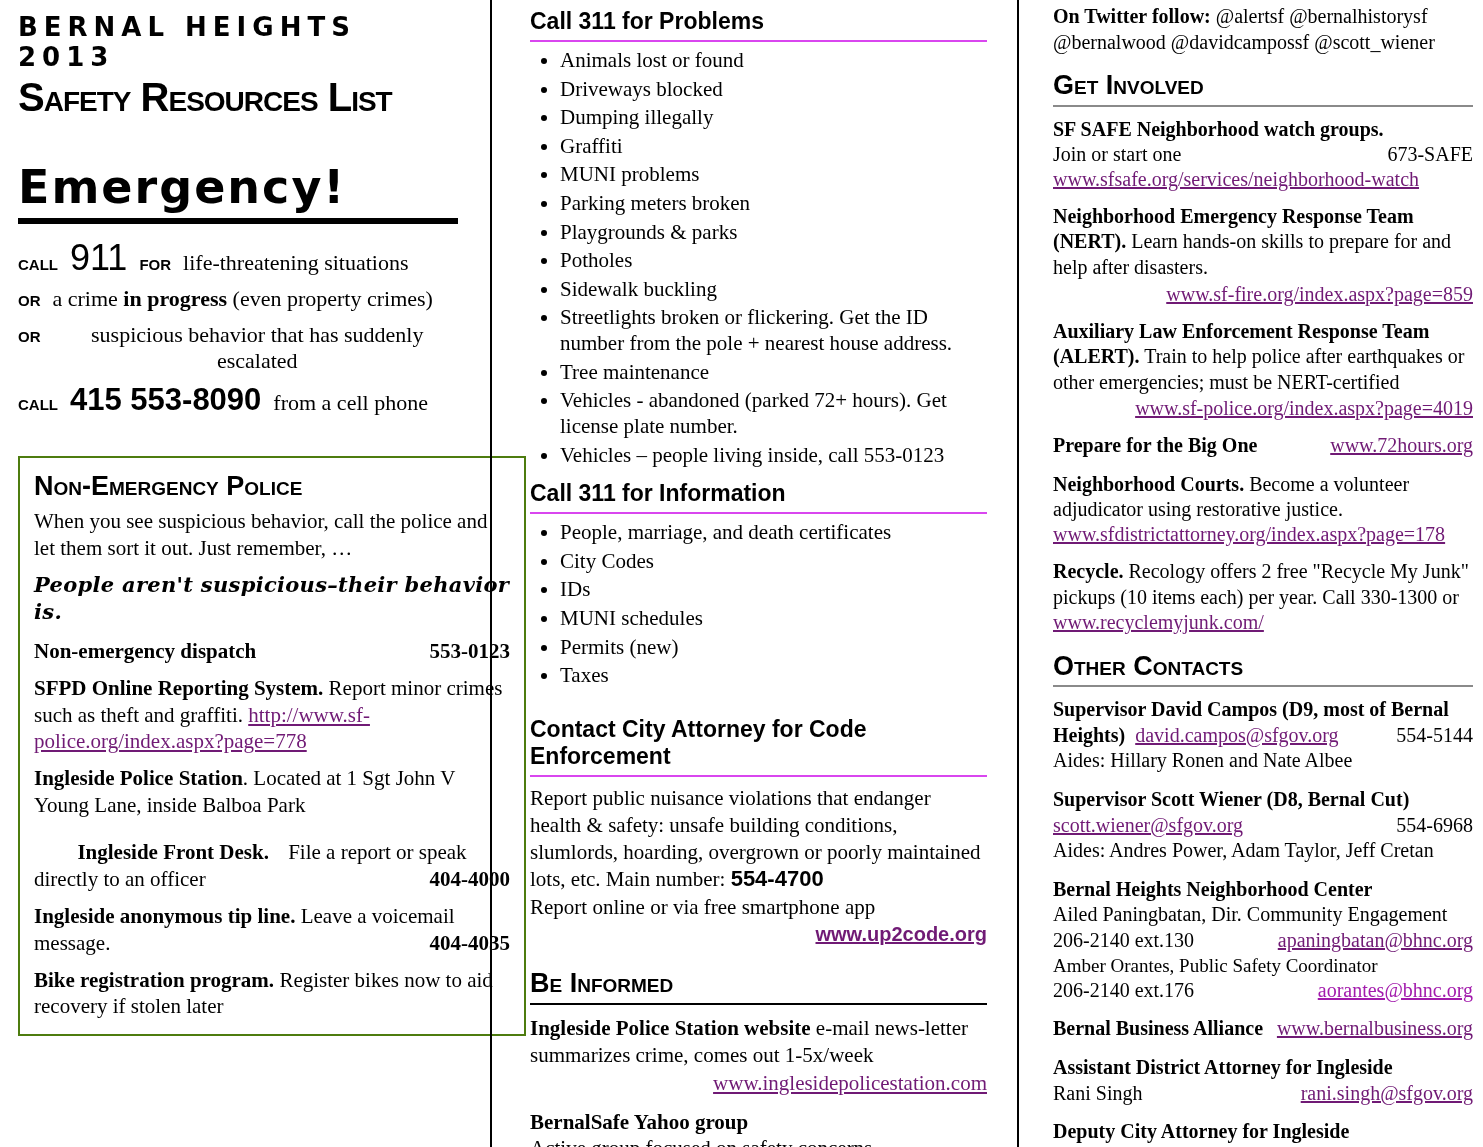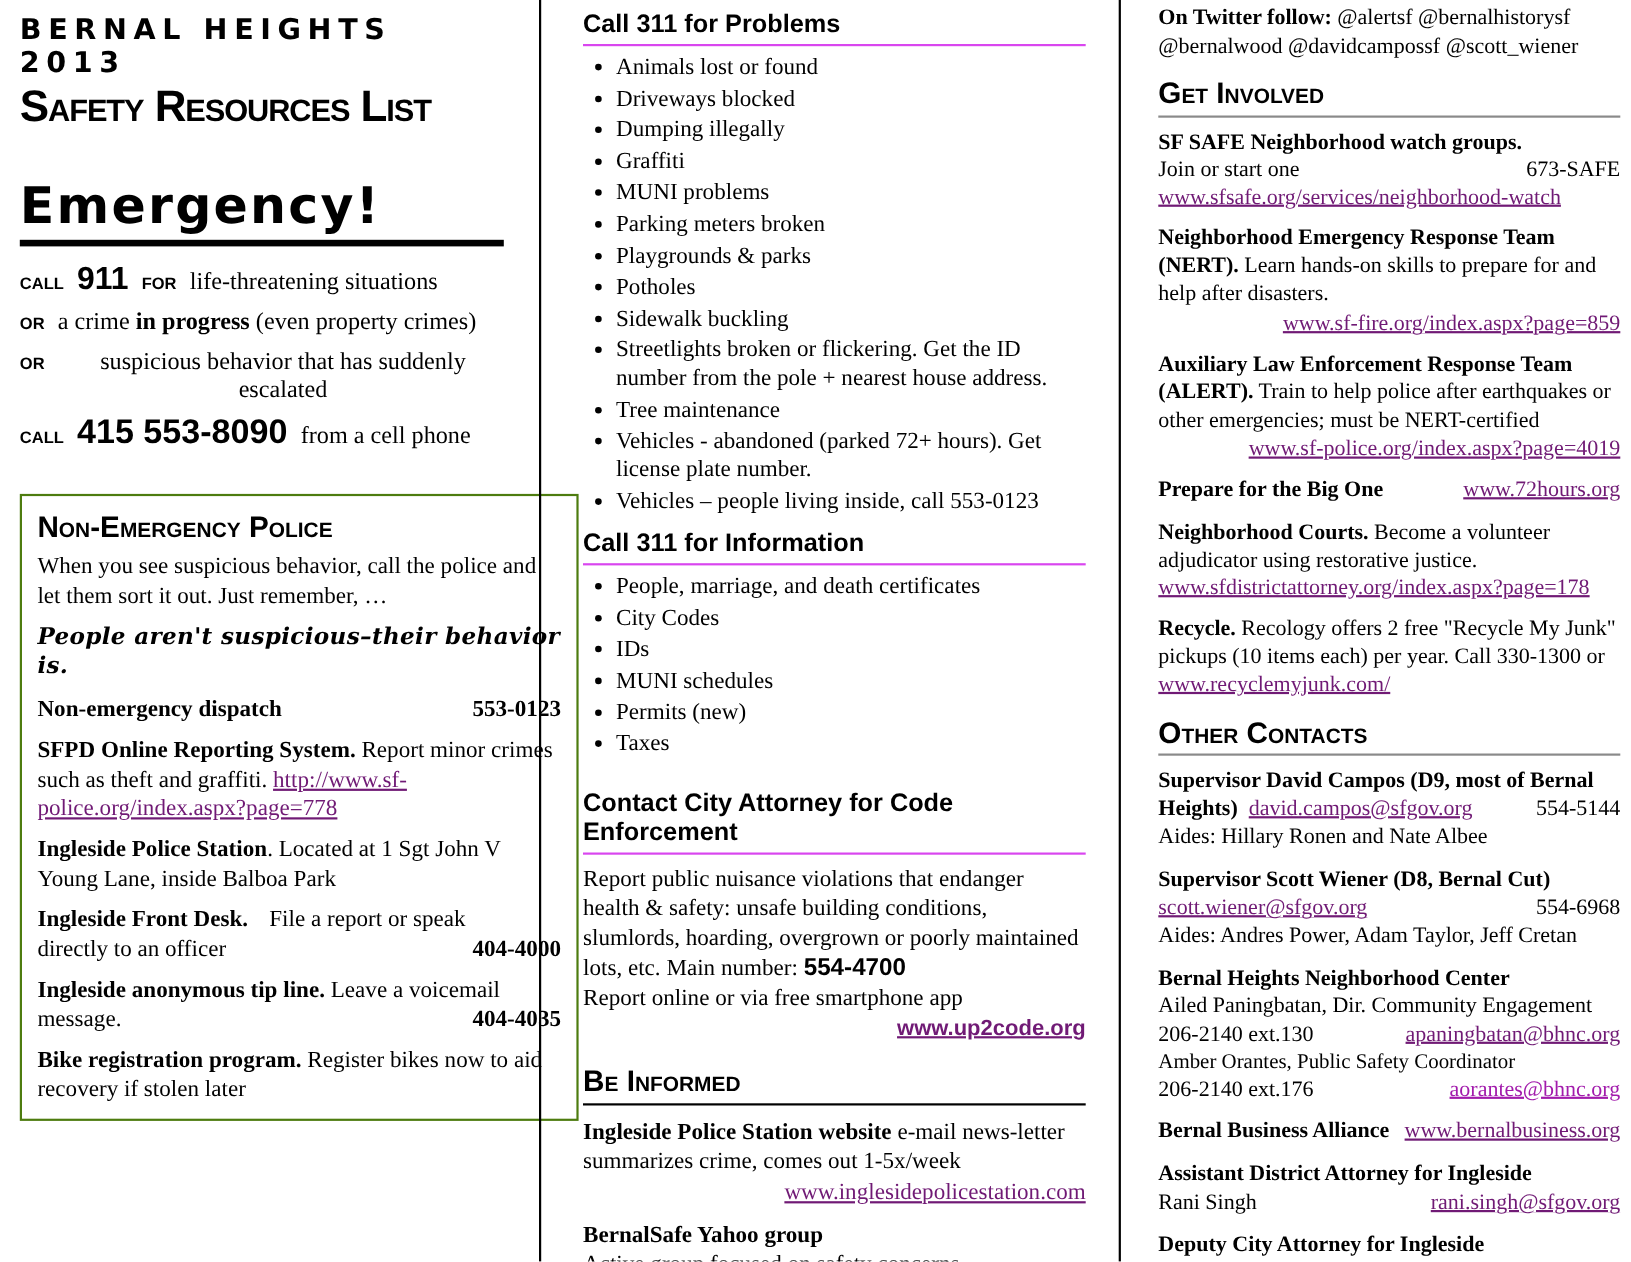--- a/index.html
+++ b/index.html
@@ -19,21 +19,21 @@
   
   .display{font-family:"Liberation Sans",sans-serif;font-weight:700;font-variant:small-caps;line-height:1.05;}
   .title{font-size:40px;letter-spacing:-1px;margin-top:4px;}
   .bh{font-size:27px;margin:2px 0 8px;}
   .h-inf{font-size:27px;border-bottom:2px solid #000;padding-bottom:5px;margin:22px 0 10px;}
   .h-gray{font-size:27px;border-bottom:2px solid #8a8a8a;padding-bottom:5px;margin:16px 0 10px;}
 
   
   .eline{display:flex;align-items:baseline;gap:12px;margin-bottom:10px;}
   .sc{font-family:"Liberation Sans",sans-serif;font-weight:700;font-variant:small-caps;font-size:21px;}
-  .n911{font-family:"Liberation Sans",sans-serif;font-weight:700;font-size:29px;line-height:1;}
+  .n911{font-family:"Liberation Sans",sans-serif;font-weight:400;font-size:36px;line-height:1;}
   .n415{font-family:"Liberation Sans",sans-serif;font-weight:700;font-size:31px;line-height:1;}
   .etext{font-size:22px;text-align:center;}
 
   .pbox{border:2px solid #4d7c0f;width:508px;box-sizing:border-box;margin-top:40px;padding:12px 14px 14px;}
   p{margin:10px 0;line-height:1.28;}
   .m0{margin:0;line-height:1.28;}
   .b{font-weight:700;}
   .motto{font-family:"DejaVu Serif",serif;font-style:italic;font-weight:700;font-size:21px;letter-spacing:.3px;margin:10px 0;}
   .row{display:flex;justify-content:space-between;align-items:baseline;line-height:1.28;}
   .lnk{color:#701a75;text-decoration:underline;cursor:pointer;}
@@ -89,21 +89,21 @@
 
       <div class="row" style="margin:12px 0 0;">
         <span class="b">Non-emergency dispatch</span>
         <span class="b">553-0123</span>
       </div>
 
       <p><span class="b">SFPD Online Reporting System.</span><span> Report minor crimes such as theft and graffiti.  </span><a class="lnk">http://www.sf-police.org/index.aspx?page=778</a></p>
 
       <p><span class="b">Ingleside Police Station</span><span>. Located at 1 Sgt John V Young Lane, inside Balboa Park</span></p>
 
-      <p class="m0" style="margin-top:10px;"><span class="b">Ingleside Front Desk.</span> <span class="gapL">File a report or speak</span></p>
+      <p class="m0" style="margin-top:20px;text-align:center;"><span class="b">Ingleside Front Desk.</span> <span class="gapL">File a report or speak</span></p>
       <div class="row">
         <span>directly to an officer</span>
         <span class="b">404-4000</span>
       </div>
 
       <p class="m0" style="margin-top:10px;"><span class="b">Ingleside anonymous tip line.</span> <span>Leave a voicemail</span></p>
       <div class="row">
         <span>message.</span>
         <span class="b">404-4035</span>
       </div>

